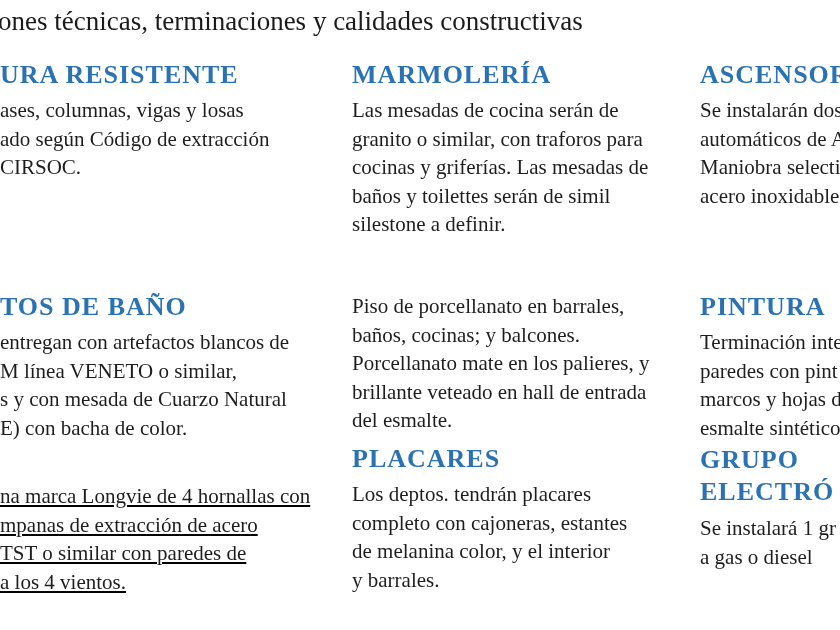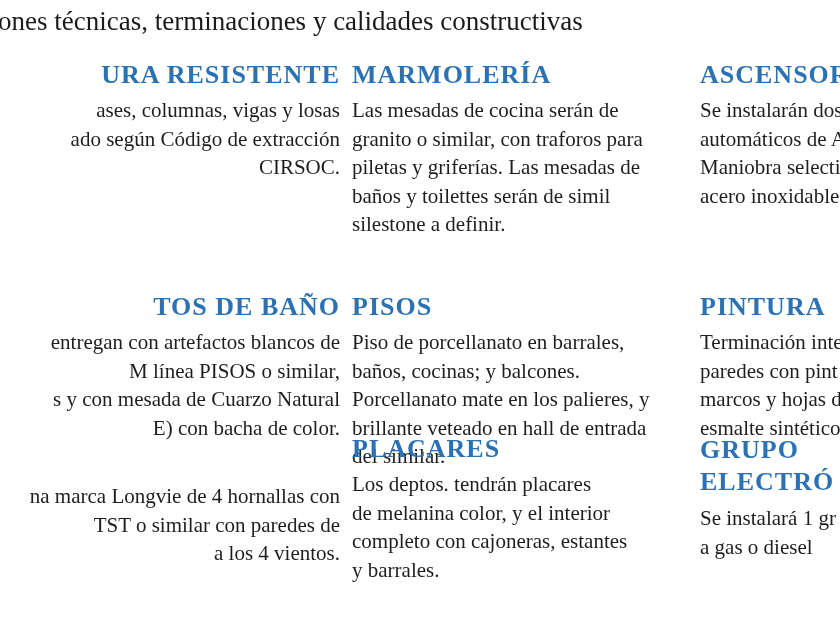--- a/index.html
+++ b/index.html
@@ -14,21 +14,21 @@
   .doc-title {
     position: absolute;
     top: 5px;
     left: -2px;
     font-size: 27px;
     line-height: 32px;
     color: #1b1b1b;
     white-space: nowrap;
   }
   .section { position: absolute; }
-  .col-left  { left: 0px;   width: 340px; text-align: right; }
+  .col-left  { left: 0px;   width: 340px; }
   .col-mid   { left: 352px; width: 340px; }
   .col-right { left: 700px; width: 230px; }
   .sec-heading {
     font-size: 26px;
     font-weight: bold;
     line-height: 30px;
     letter-spacing: 1px;
     color: #2a72b3;
     margin: 0 0 6px 0;
     white-space: nowrap;
@@ -36,72 +36,72 @@
   .sec-heading.two-line { line-height: 32px; margin: 0; }
   .sec-heading.last-of-two { margin: 0 0 6px 0; }
   .body-line {
     font-size: 21px;
     line-height: 28.5px;
     color: #1e1e1e;
     white-space: nowrap;
   }
   .row-1 { top: 60px; }
   .row-2 { top: 292px; }
-  .row-3 { top: 434px; }
-  .row-3-left { top: 482px; }
+  .row-3 { top: 444px; }
+  .row-3-left { top: 482px; text-decoration: underline; }
 </style>
 </head>
 <body>
 
 <div class="doc-title">ones técnicas, terminaciones y calidades constructivas</div>
 
 <div class="section col-left row-1">
   <div class="sec-heading">URA RESISTENTE</div>
   <div class="body-line">ases, columnas, vigas y losas</div>
   <div class="body-line">ado según Código de extracción</div>
   <div class="body-line">CIRSOC.</div>
 </div>
 
 <div class="section col-left row-2">
   <div class="sec-heading">TOS DE BAÑO</div>
   <div class="body-line">entregan con artefactos blancos de</div>
-  <div class="body-line">M línea PISOS o similar,</div>
+  <div class="body-line">M línea VENETO o similar,</div>
   <div class="body-line">s y con mesada de Cuarzo Natural</div>
   <div class="body-line">E) con bacha de color.</div>
 </div>
 
 <div class="section col-left row-3-left">
   <div class="body-line">na marca Longvie de 4 hornallas con</div>
+  <div class="body-line">mpanas de extracción de acero</div>
   <div class="body-line">TST o similar con paredes de</div>
   <div class="body-line">a los 4 vientos.</div>
 </div>
 
 <div class="section col-mid row-1">
   <div class="sec-heading">MARMOLERÍA</div>
   <div class="body-line">Las mesadas de cocina serán de</div>
   <div class="body-line">granito o similar, con traforos para</div>
-  <div class="body-line">piletas y griferías. Las mesadas de</div>
+  <div class="body-line">cocinas y griferías. Las mesadas de</div>
   <div class="body-line">baños y toilettes serán de simil</div>
   <div class="body-line">silestone a definir.</div>
 </div>
 
 <div class="section col-mid row-2">
-  <div class="sec-heading">PISOS</div>
   <div class="body-line">Piso de porcellanato en barrales,</div>
   <div class="body-line">baños, cocinas; y balcones.</div>
   <div class="body-line">Porcellanato mate en los palieres, y</div>
   <div class="body-line">brillante veteado en hall de entrada</div>
-  <div class="body-line">del similar.</div>
+  <div class="body-line">del esmalte.</div>
 </div>
 
 <div class="section col-mid row-3">
   <div class="sec-heading">PLACARES</div>
   <div class="body-line">Los deptos. tendrán placares</div>
+  <div class="body-line">completo con cajoneras, estantes</div>
   <div class="body-line">de melanina color, y el interior</div>
-  <div class="body-line">completo con cajoneras, estantes</div>
   <div class="body-line">y barrales.</div>
 </div>
 
 <div class="section col-right row-1">
   <div class="sec-heading">ASCENSOR</div>
   <div class="body-line">Se instalarán dos</div>
   <div class="body-line">automáticos de A</div>
   <div class="body-line">Maniobra selecti</div>
   <div class="body-line">acero inoxidable</div>
 </div>

